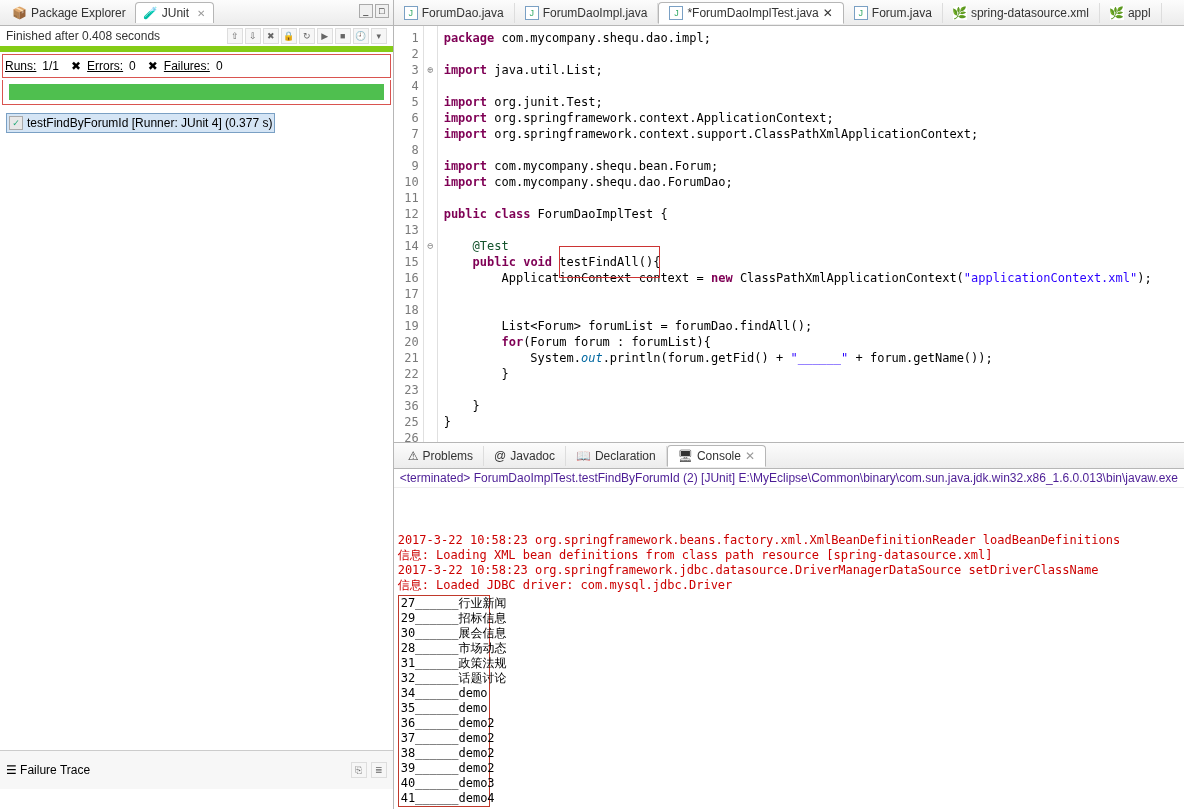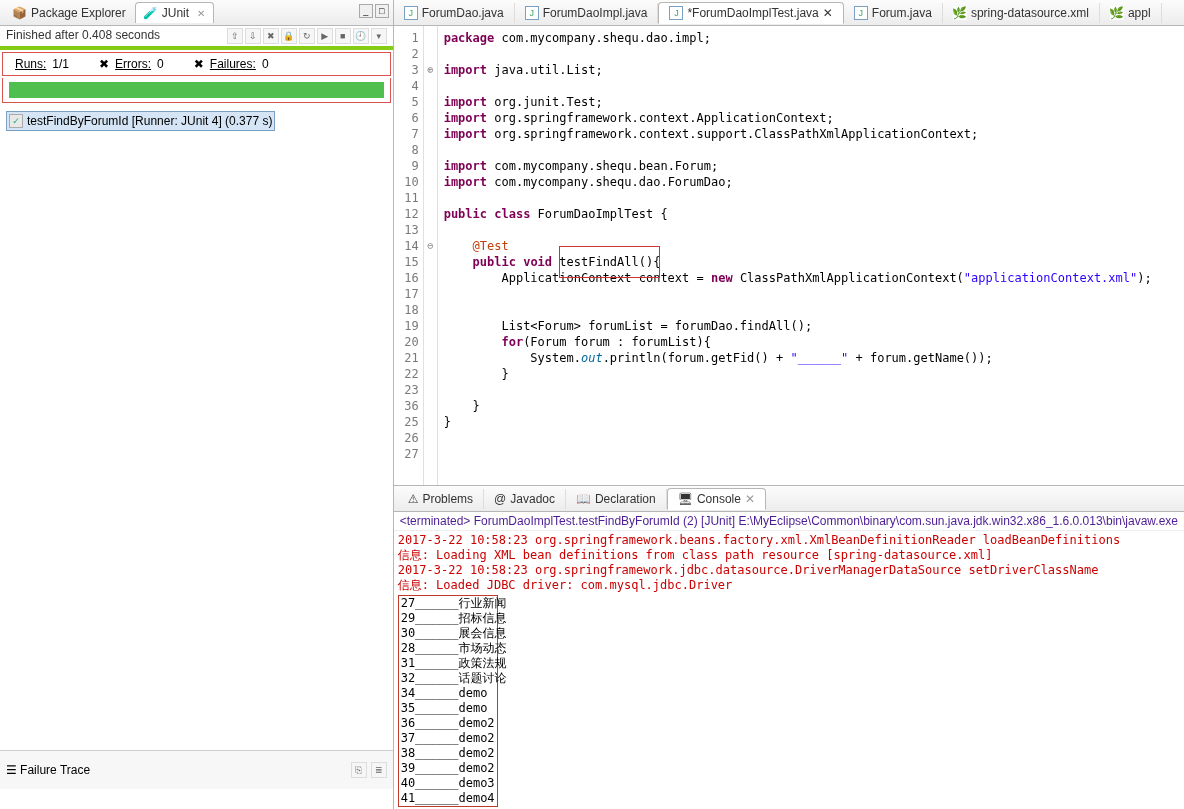--- a/index.html
+++ b/index.html
@@ -8,24 +8,24 @@
 .left-pane { width: 432px; border-right: 1px solid #b6b6b6; display: flex; flex-direction: column; background: #f7f7f7; }
 .right-pane { flex: 1; display: flex; flex-direction: column; }
 .tabbar { display: flex; align-items: center; height: 26px; background: linear-gradient(#fcfcfc,#ececec); border-bottom: 1px solid #b6b6b6; padding-left: 4px; gap: 0; position: relative; }
 .tab { display: flex; align-items: center; gap: 4px; padding: 3px 8px; border: 1px solid transparent; border-bottom: none; color: #333; cursor: default; white-space: nowrap; }
 .tab.active { background: #fff; border-color: #b6b6b6; border-top-left-radius: 4px; border-top-right-radius: 4px; }
 .tab .icon { width: 14px; height: 14px; display: inline-flex; align-items: center; justify-content: center; }
 .tab .close { color: #999; font-size: 10px; margin-left: 4px; }
 .win-ctrl { position: absolute; right: 4px; top: 4px; display: flex; gap: 2px; }
 .win-ctrl span { width: 14px; height: 14px; border: 1px solid #aaa; background: #f0f0f0; font-size: 9px; display: flex; align-items: center; justify-content: center; }
 .junit-body { flex: 1; background: #fff; display: flex; flex-direction: column; }
-.junit-status { padding: 2px 6px; border-bottom: 4px solid #84cc16; color: #333; display: flex; align-items: flex-start; justify-content: space-between; }
+.junit-status { padding: 2px 6px; border-bottom: 6px solid #84cc16; color: #333; display: flex; align-items: center; justify-content: space-between; }
 .junit-toolbar { display: flex; gap: 2px; }
 .jt-btn { width: 16px; height: 16px; border: 1px solid #ddd; background: #f6f6f6; font-size: 9px; display: flex; align-items: center; justify-content: center; color: #666; }
-.junit-stats { display: flex; padding: 4px 12px; gap: 30px; border: 1px solid #d9534f; margin: 2px; }
+.junit-stats { display: flex; padding: 4px 2px; gap: 12px; border: 1px solid #d9534f; margin: 2px; }
 .junit-stats .stat { flex: 0 0 auto; display: flex; gap: 6px; }
 .stat .lbl { text-decoration: underline; }
 .junit-bar-wrap { padding: 4px 6px; border: 1px solid #d9534f; border-top: none; margin: 0 2px 4px 2px; }
 .junit-bar { height: 16px; background: #4fbf4f; }
 .junit-tree { padding: 4px 6px; flex: 1; background: #fff; overflow: auto; }
 .tree-item { display: flex; align-items: center; gap: 4px; padding: 2px; border: 1px solid #7aa0c4; background: #d5e5f5; width: fit-content; }
 .tree-icon { width: 14px; height: 14px; background: #e8e8e8; border: 1px solid #aaa; display: inline-flex; align-items: center; justify-content: center; font-size: 9px; color:#2a7; }
 .failure-trace { border-top: 1px solid #ccc; padding: 19px 6px; display: flex; align-items: center; justify-content: space-between; background: #f7f7f7; height: 24px; }
 .ft-icons { display: flex; gap: 4px; }
 
@@ -33,32 +33,32 @@
 .etab { display: flex; align-items: center; gap: 4px; padding: 3px 10px; border-right: 1px solid #ddd; color: #333; white-space: nowrap; }
 .etab.active { background: #fff; border: 1px solid #b6b6b6; border-bottom: 1px solid #fff; border-top-left-radius: 4px; border-top-right-radius: 4px; margin-bottom: -1px; }
 .file-ico { width:14px; height:14px; display:inline-flex; align-items:center; justify-content:center; font-size:9px; border:1px solid #7aa0c4; color:#3a6; background:#fff; }
 .editor-area { flex: 1; display: flex; overflow: hidden; background: #fff; border-bottom: 1px solid #b6b6b6; }
 .gutter { width: 30px; background: #fff; border-right: 1px solid #e0e0e0; text-align: right; color: #7a7a7a; padding: 4px 4px 4px 0; font-family: Consolas, monospace; font-size: 12px; line-height: 16px; }
 .fold-gutter { width: 14px; background: #fff; border-right: 1px solid #e0e0e0; padding: 4px 0; font-family: Consolas, monospace; font-size: 10px; line-height: 16px; text-align: center; color: #888;}
 .code { flex: 1; padding: 4px 0 4px 6px; font-family: Consolas, monospace; font-size: 12px; line-height: 16px; overflow: auto; position: relative; }
 .code .ln { white-space: pre; }
 .kw { color: #7f0055; font-weight: bold; }
 .str { color: #2a00ff; }
-.ann { color: #c2410c; }
+.ann { color: #14532d; }
 .it { font-style: italic; color: #0369a1; }
 .highlight-box { position: absolute; border: 1px solid #c33; pointer-events: none; }
 .line-hl { position: absolute; left: 0; right: 0; height: 16px; background: #d5e6f0; z-index: -1; }
 .bottom-tabs { display: flex; align-items: center; height: 26px; background: linear-gradient(#fcfcfc,#ececec); border-bottom: 1px solid #b6b6b6; padding-left: 4px; }
 .btab { display: flex; align-items: center; gap: 4px; padding: 3px 10px; border-right: 1px solid #ddd; color: #333; }
 .btab.active { background: #fff; border: 1px solid #b6b6b6; border-bottom: 1px solid #fff; border-top-left-radius: 4px; border-top-right-radius: 4px; margin-bottom:-1px; }
 .console { flex: 0 0 275px; display: flex; flex-direction: column; background: #fff; }
 .console-header { padding: 2px 6px; color: #4c1d95; border-bottom: 1px solid #eee; white-space: nowrap; overflow: hidden; }
-.console-out { flex: 1; font-family: Consolas, "SimSun", monospace; font-size: 12px; line-height: 15px; padding: 2px 4px; overflow: auto; position: relative; }
+.console-out { flex: 1; font-family: Consolas, "SimSun", monospace; font-size: 12px; line-height: 15px; padding: 2px 4px; overflow: auto; position: relative; margin-top: 43px; }
 .red { color: #c00; }
-.out-box { border: 1px solid #c0392b; width: 100px; padding: 0 2px; margin-top: 2px;}
+.out-box { border: 1px solid #c0392b; width: 92px; padding: 0 2px; margin-top: 2px;}
 .out-row { white-space: pre; }
 .xml-ico { color:#3a7a2a; border:none; font-size:12px; }
 </style>
 </head>
 <body>
 
 <div class="app">
 
   <div class="left-pane">
     <div class="tabbar">

